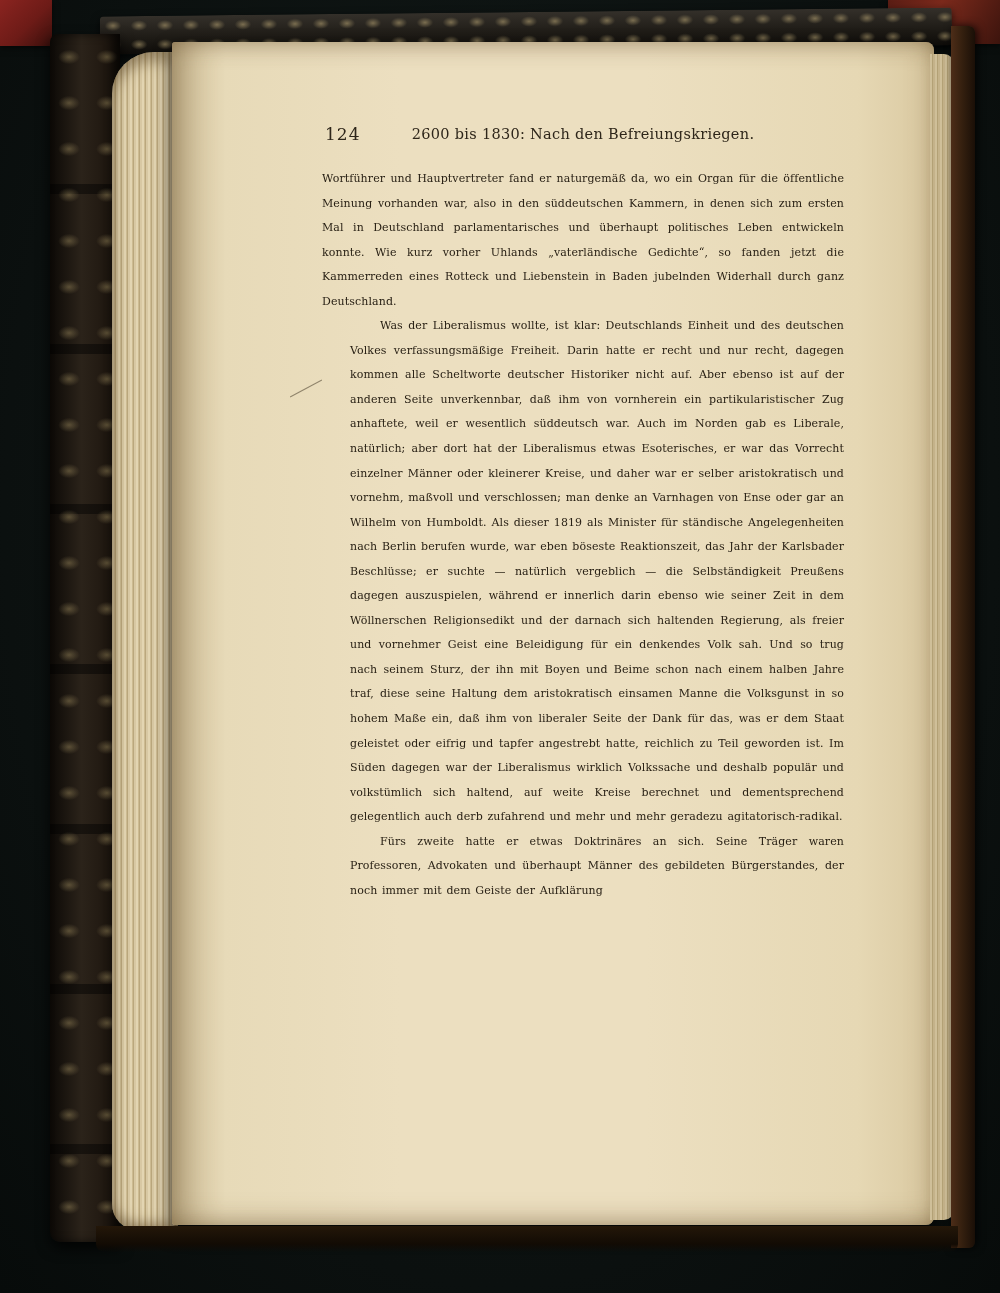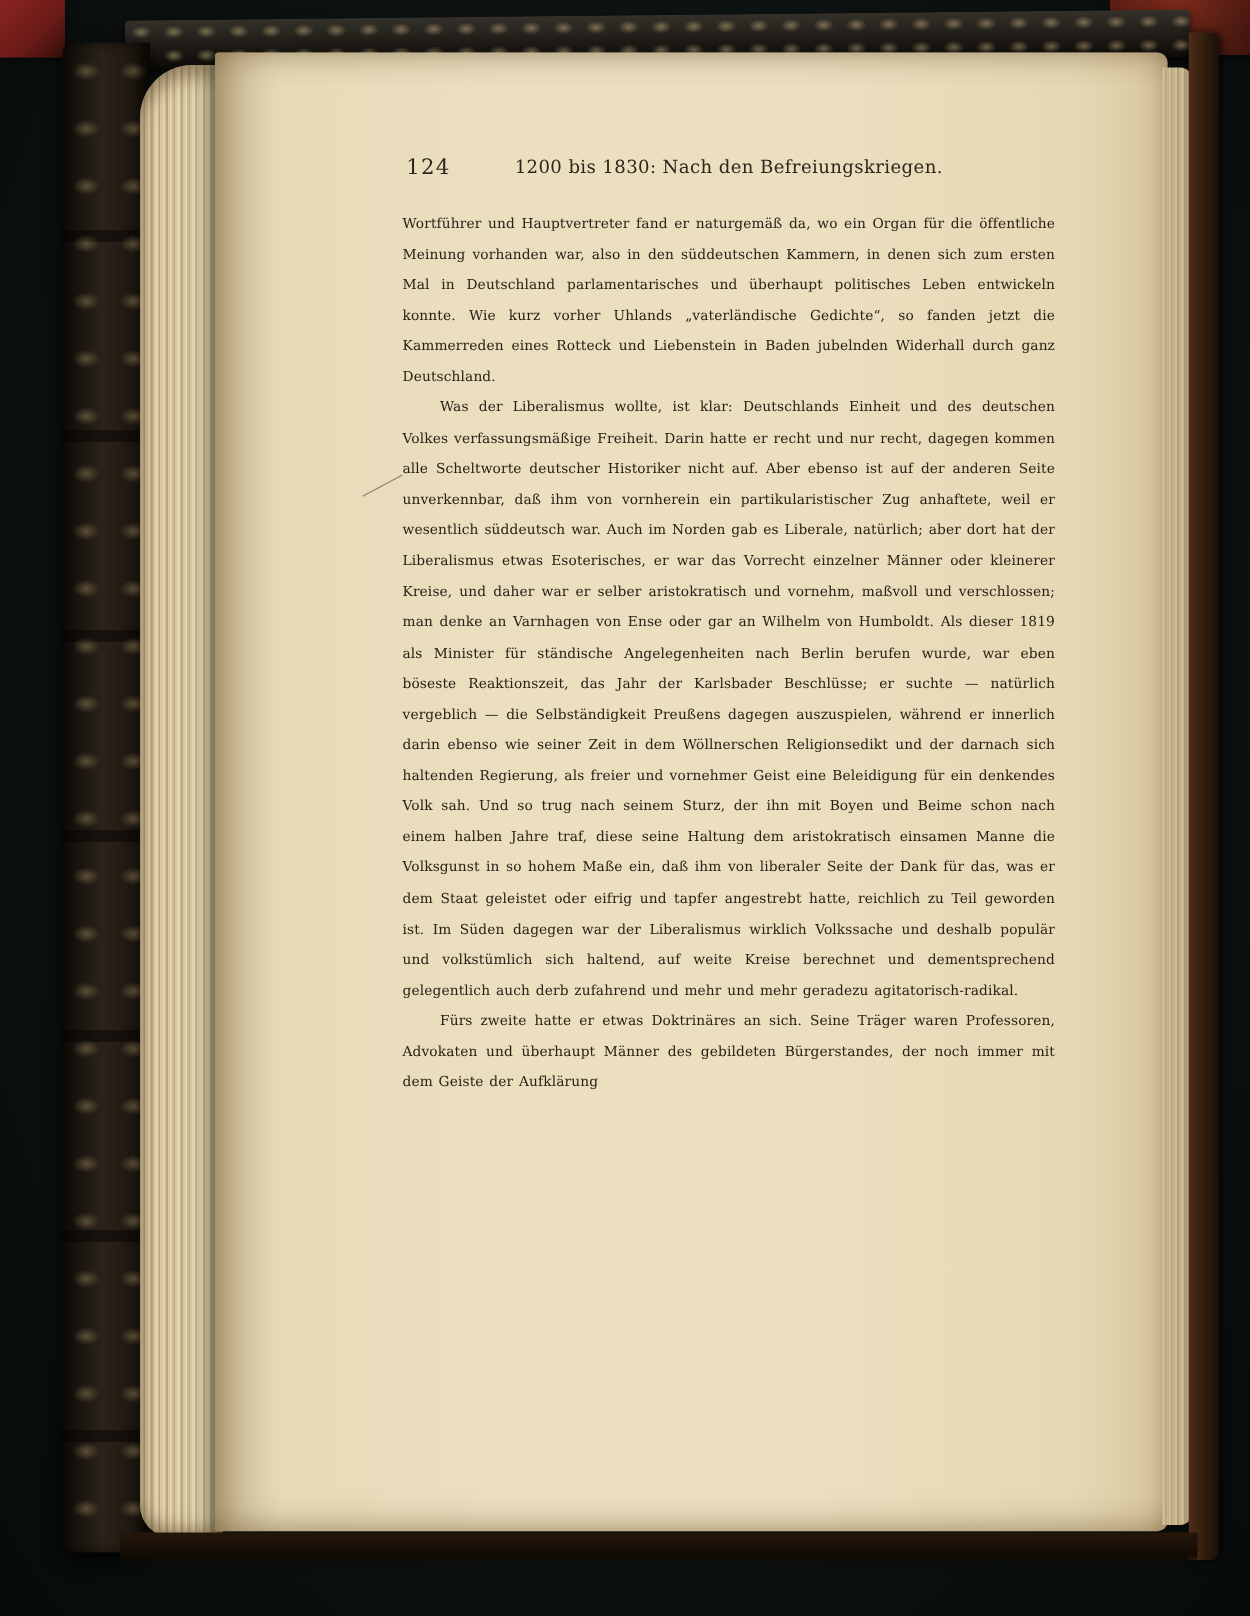--- a/index.html
+++ b/index.html
@@ -116,39 +116,39 @@
   }
   .body-text p{
     margin:0;
     font-size:11px;
     line-height:24.55px;
     text-align:justify;
     letter-spacing:.1px;
     word-spacing:1px;
     color:#292115;
   }
-  .body-text p.indent{text-indent:30px;}
+  .body-text p.indent{text-indent:30px;margin-left:28px;}
 </style>
 </head>
 <body>
 
 <div class="scene">
 
   <div class="corner-red-left"></div>
   <div class="corner-red-right"></div>
   <div class="top-band"></div>
 
   <div class="spine"></div>
   <div class="page-edges"></div>
 
   <div class="page">
     <div class="content">
       <div class="header-row">
         <span class="page-number">124</span>
-        <span class="running-header">1200 bis 1830: Nach den Befreiungskriegen.</span>
+        <span class="running-header">2600 bis 1830: Nach den Befreiungskriegen.</span>
       </div>
       <div class="body-text">
         <p>Wortführer und Hauptvertreter fand er naturgemäß da, wo ein Organ für die öffentliche Meinung vorhanden war, also in den süddeutschen Kammern, in denen sich zum ersten Mal in Deutschland parlamentarisches und überhaupt politisches Leben entwickeln konnte.  Wie kurz vorher Uhlands „vaterländische Gedichte“, so fanden jetzt die Kammerreden eines Rotteck und Liebenstein in Baden jubelnden Widerhall durch ganz Deutschland.</p>
         <p class="indent">Was der Liberalismus wollte, ist klar:  Deutschlands Einheit und des deutschen Volkes verfassungsmäßige Freiheit.  Darin hatte er recht und nur recht, dagegen kommen alle Scheltworte deutscher Historiker nicht auf.  Aber ebenso ist auf der anderen Seite unverkennbar, daß ihm von vornherein ein partikularistischer Zug anhaftete, weil er wesentlich süddeutsch war.  Auch im Norden gab es Liberale, natürlich; aber dort hat der Liberalismus etwas Esoterisches, er war das Vorrecht einzelner Männer oder kleinerer Kreise, und daher war er selber aristokratisch und vornehm, maßvoll und verschlossen; man denke an Varnhagen von Ense oder gar an Wilhelm von Humboldt.  Als dieser 1819 als Minister für ständische Angelegenheiten nach Berlin berufen wurde, war eben böseste Reaktionszeit, das Jahr der Karlsbader Beschlüsse; er suchte — natürlich vergeblich — die Selbständigkeit Preußens dagegen auszuspielen, während er innerlich darin ebenso wie seiner Zeit in dem Wöllnerschen Religionsedikt und der darnach sich haltenden Regierung, als freier und vornehmer Geist eine Beleidigung für ein denkendes Volk sah.  Und so trug nach seinem Sturz, der ihn mit Boyen und Beime schon nach einem halben Jahre traf, diese seine Haltung dem aristokratisch einsamen Manne die Volksgunst in so hohem Maße ein, daß ihm von liberaler Seite der Dank für das, was er dem Staat geleistet oder eifrig und tapfer angestrebt hatte, reichlich zu Teil geworden ist.  Im Süden dagegen war der Liberalismus wirklich Volkssache und deshalb populär und volkstümlich sich haltend, auf weite Kreise berechnet und dementsprechend gelegentlich auch derb zufahrend und mehr und mehr geradezu agitatorisch-radikal.</p>
         <p class="indent">Fürs zweite hatte er etwas Doktrinäres an sich.  Seine Träger waren Professoren, Advokaten und überhaupt Männer des gebildeten Bürgerstandes, der noch immer mit dem Geiste der Aufklärung</p>
       </div>
     </div>
   </div>
 
   <div class="scratch"></div>

